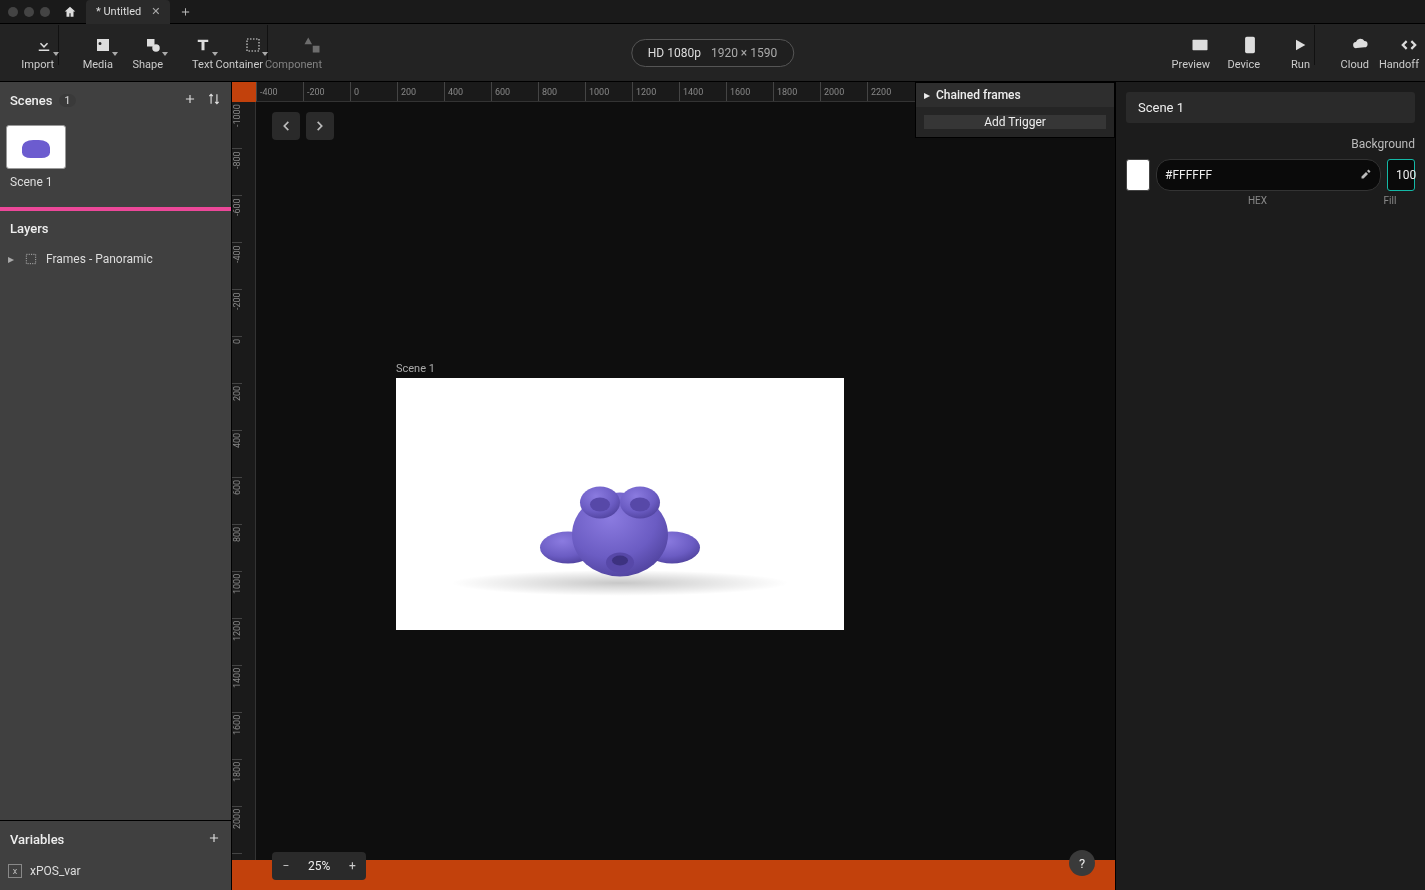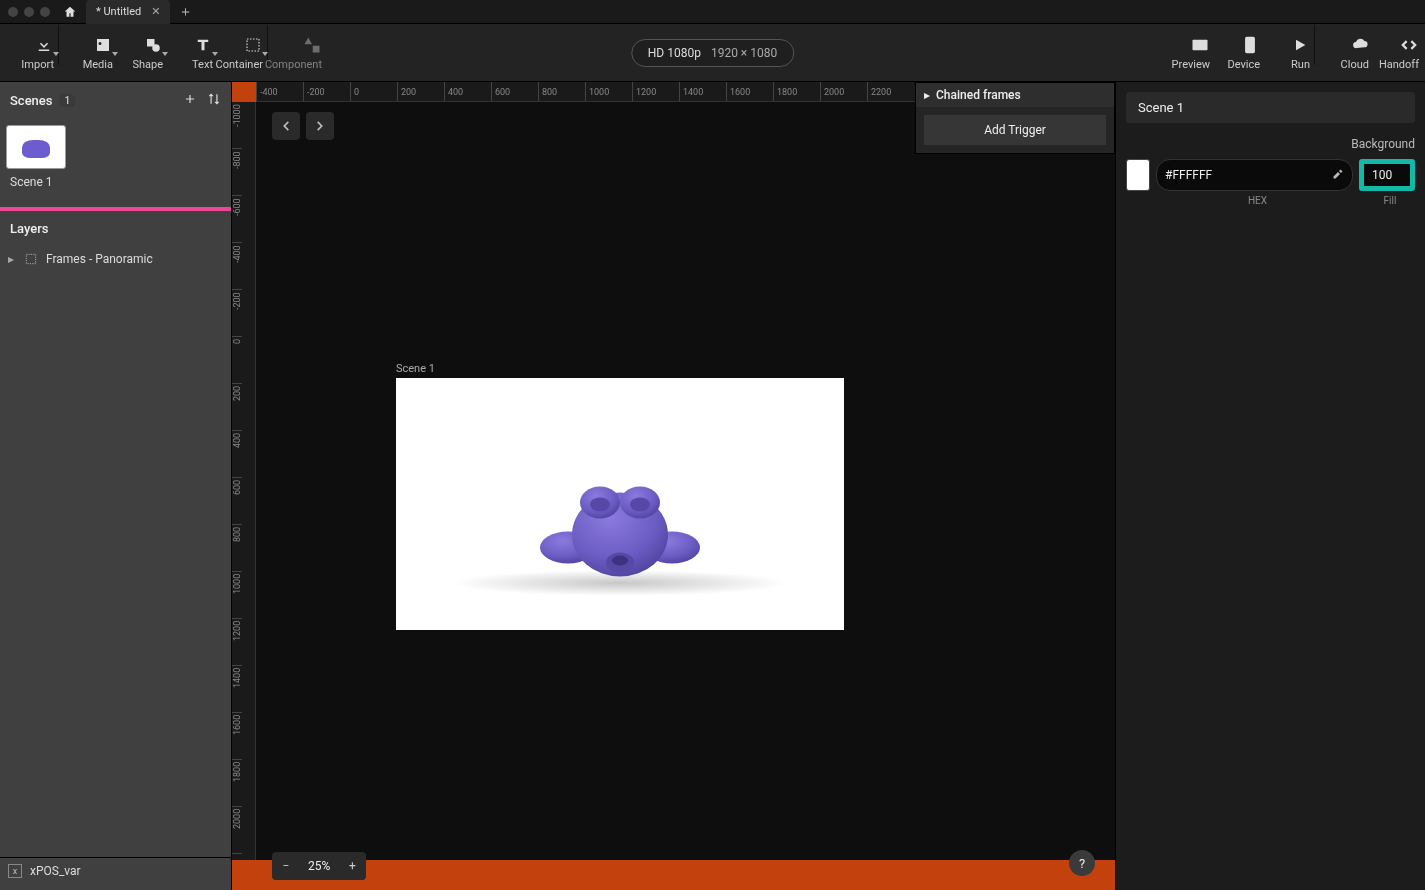--- a/index.html
+++ b/index.html
@@ -307,21 +307,20 @@
       align-items: center;
       padding: 5px 8px;
       background: #2e2e2e;
       font-size: 12px;
       font-weight: 500;
       color: #eee;
       gap: 6px;
     }
     .add-trigger-btn {
       margin: 8px;
-      padding: 8px;
       background: #363636;
       text-align: center;
       font-size: 12px;
       color: #eee;
       cursor: pointer;
     }
 
     
     .right-panel {
       width: 310px;
@@ -354,23 +353,23 @@
       padding: 0 8px;
       font-size: 12px;
       height: 32px;
       display: flex;
       align-items: center;
       justify-content: space-between;
       border-radius: 14px;
     }
     .eyedrop { color: #bbb; cursor: pointer; }
     .fill-input {
-      width: 56px;
+      width: 28px;
       background: #0a0a0a;
-      border: 5px solid #14b8a6;
+      border: 1px solid #14b8a6;
       color: #eee;
       padding: 0 8px;
       height: 32px;
       display: flex;
       align-items: center;
       border-radius: 3px;
       font-size: 12px;
     }
     .sub-labels { display: flex; gap: 6px; margin-top: 4px; font-size: 10px; color: #888; }
     .sub-labels .sp { width: 24px; }
@@ -454,21 +453,21 @@
             <path fill="#aaa" d="M7 2L12 11 2 11zM13 13h9v9h-9z"></path>
           </svg>
       </div>
       <span class="tool-label">Component</span>
     </div>
   </div>
 
   <div class="toolbar-center">
     <div class="format-pill">
       <span class="res">HD 1080p</span>
-      <span class="dims">1920 × 1080</span>
+      <span class="dims">1920 × 1590</span>
     </div>
   </div>
 
   <div class="tool-group-right">
     <div class="tool-btn">
       <div class="tool-ic">
         <svg width="18" height="14" viewBox="0 0 24 18">
             <rect x="2" y="2" width="20" height="14" rx="1" fill="#ddd"></rect>
           </svg>
       </div>
@@ -543,20 +542,30 @@
       <div class="layer-row">
         <span class="expand-caret">▸</span>
         <svg class="layer-ic" viewBox="0 0 24 24">
             <path fill="none" stroke="#bbb" stroke-width="1.5" stroke-dasharray="2 2" d="M4 4h16v16H4z"></path>
           </svg>
         <span>Frames - Panoramic</span>
       </div>
     </div>
 
     <div class="variables-section">
+      <div class="section-header">
+        <span>Variables</span>
+        <div class="actions">
+          <span>
+            <svg class="plus-ic" viewBox="0 0 24 24">
+                <path stroke="#ddd" stroke-width="2" d="M12 5v14M5 12h14" fill="none"></path>
+              </svg>
+          </span>
+        </div>
+      </div>
       <div class="var-row">
         <span class="var-ic">x</span>
         <span>xPOS_var</span>
       </div>
     </div>
   </div>
 
   <div class="canvas-area">
     <div class="ruler-h" id="ruler-h">
         <div class="tick">-400</div>

